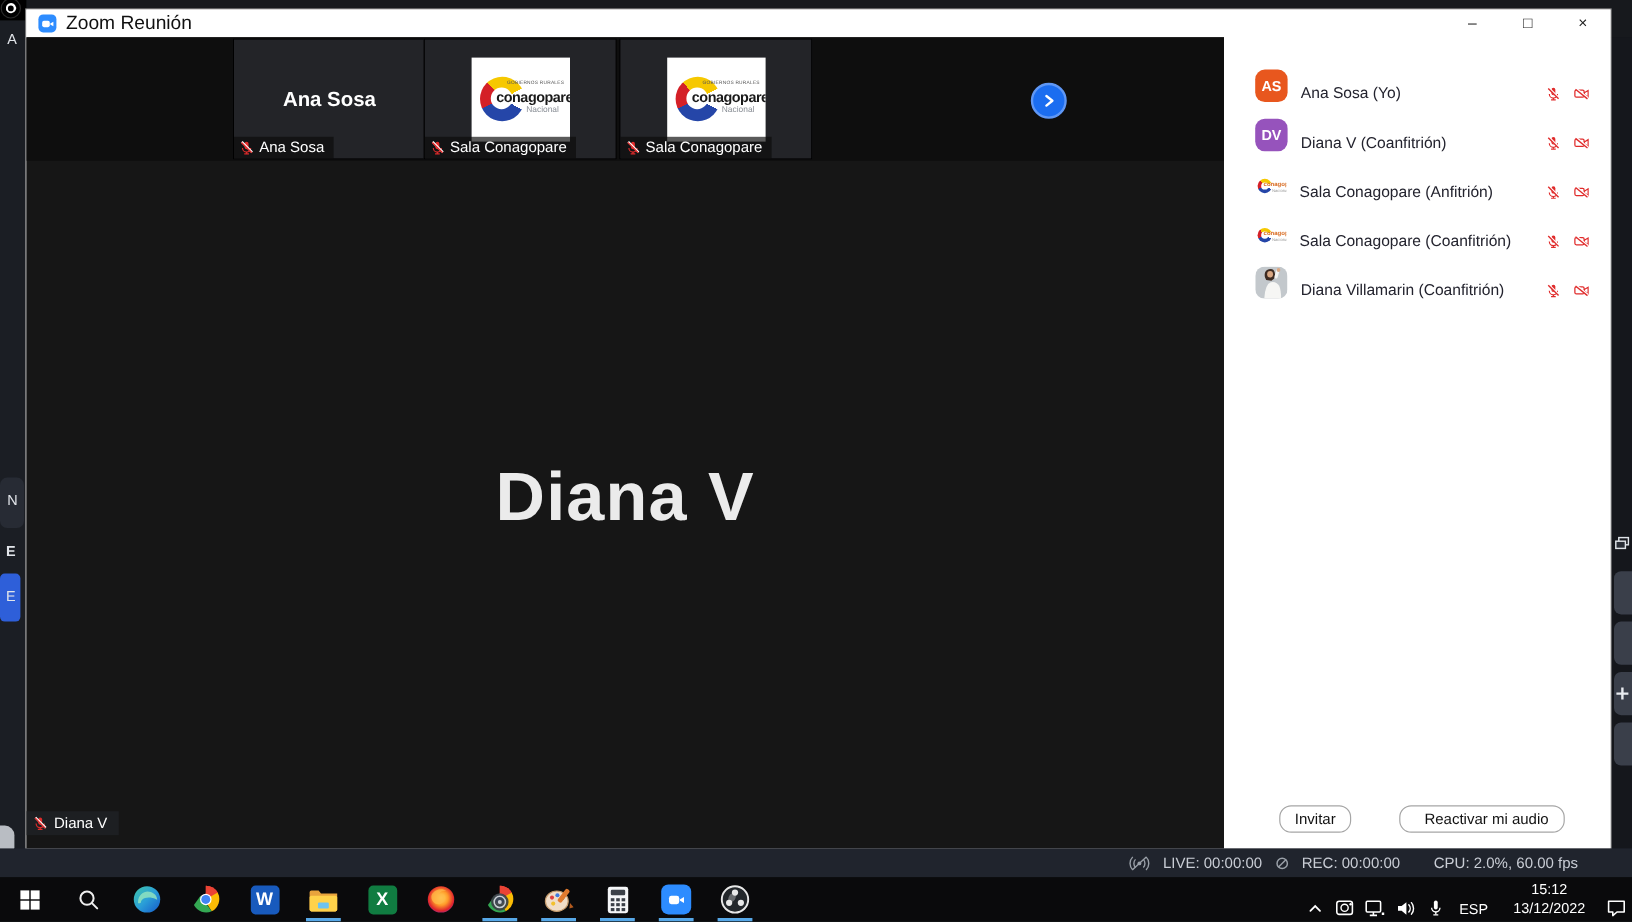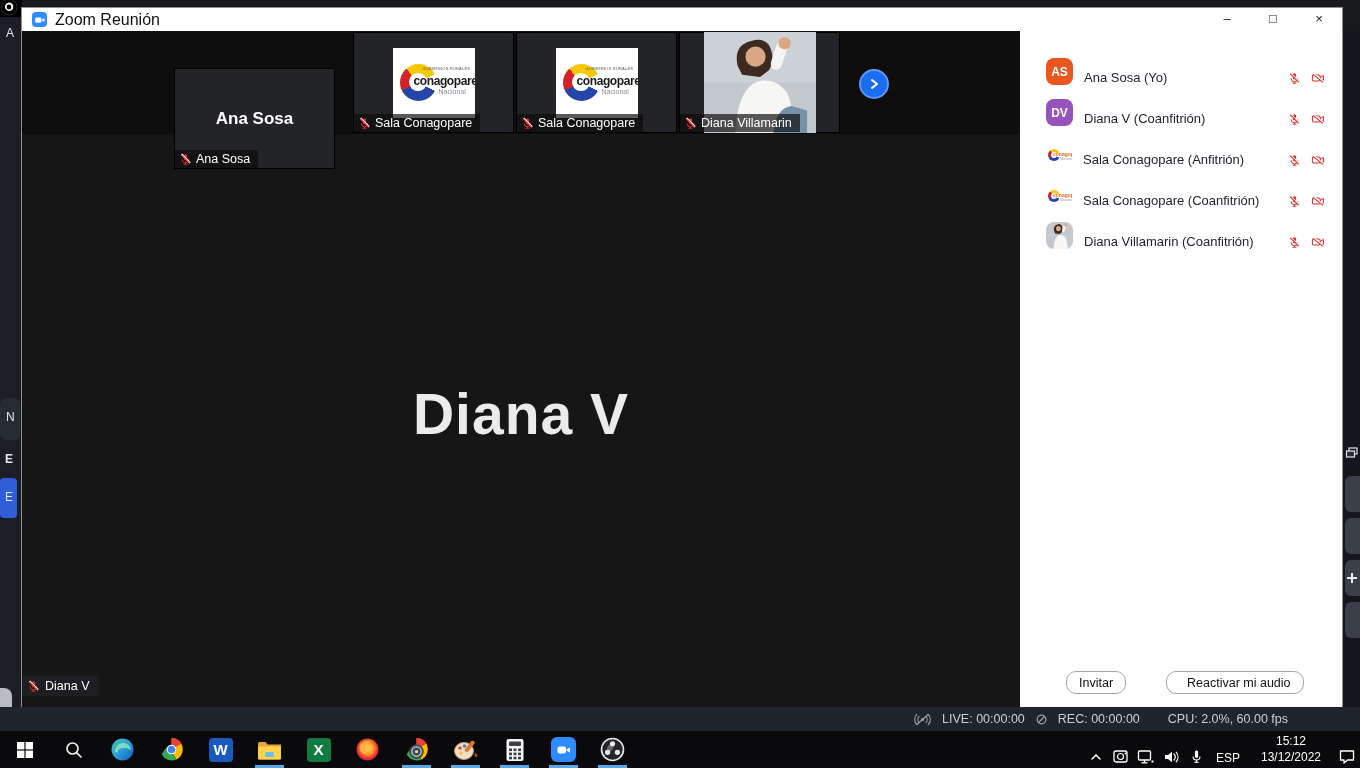--- a/index.html
+++ b/index.html
@@ -71,21 +71,21 @@
             display:flex; align-items:center; justify-content:center; flex:0 0 auto; }
   .p-name { margin-left:11px; font-size:13px; color:#23232e; }
   .p-icons { margin-left:auto; display:flex; align-items:center; gap:9px; }
   .panel-btn { position:absolute; bottom:13px; height:23px; border:1px solid #a6a6a6; border-radius:10px;
                background:#fff; font-size:12.5px; color:#111; font-family:inherit; padding:0 12px; }
   .btn-invite { left:46px; }
   .btn-audio { left:146px;padding-left:20px; }
 
   
   .statusbar { position:absolute; left:0; top:707px; width:1360px; height:24px; background:#20242d;
-               display:flex; align-items:center; justify-content:flex-end; padding-right:72px;
+               display:flex; align-items:center; justify-content:flex-end; padding-right:45px;
                gap:9px; color:#c9cdd5; font-size:12.5px; }
   .sb-gap { width:10px; }
 
   
   .taskbar { position:absolute; left:0; top:731px; width:1360px; height:37px; background:#0a0a0c;
              display:flex; align-items:center; }
   .tb-left { display:flex; height:100%; }
   .tb-slot { width:49px; height:100%; display:flex; align-items:center; justify-content:center; position:relative; }
   .tb-underline { position:absolute; bottom:0; left:10px; width:29px; height:3px; background:#57a8e8; }
   .tray { margin-left:auto; display:flex; align-items:flex-end; gap:8px; padding-right:4px; color:#fff; }
@@ -170,21 +170,21 @@
       <div class="win-btn">□</div>
       <div class="win-btn">×</div>
     </div>
   </div>
 
   <div class="window-body">
 
     <div class="video-area">
       <div class="film-strip">
 
-        <div class="thumb" style="left:152px;margin-top:36px;">
+        <div class="thumb" style="left:172px;">
           <span class="thumb-name-center">Ana Sosa</span>
           <div class="thumb-label">
             <svg class="mic-ic">
                 <use href="#ic-mic-off"></use>
               </svg>
             <span>Ana Sosa</span>
           </div>
         </div>
 
         <div class="thumb" style="left:331px;">
@@ -210,40 +210,20 @@
             <span class="cona-sub">Nacional</span>
           </div>
           <div class="thumb-label">
             <svg class="mic-ic">
                 <use href="#ic-mic-off"></use>
               </svg>
             <span>Sala Conagopare</span>
           </div>
         </div>
 
-        <div class="thumb" style="left:657px;">
-          <div class="photo-box">
-            <svg width="112" height="101" viewBox="0 0 100 90" preserveAspectRatio="none">
-              <rect width="100" height="90" fill="#c3c8cc"></rect>
-              <rect width="100" height="45" fill="#ccd1d5"></rect>
-              <path d="M30 30q-4-18 12-22 14-4 18 8 3 10-2 18l-8 6-16-2z" fill="#3d2b22"></path>
-              <circle cx="46" cy="22" r="9" fill="#d9a783"></circle>
-              <rect x="62" y="8" width="10" height="26" rx="5" transform="rotate(18 67 21)" fill="#f4f4f2"></rect>
-              <circle cx="72" cy="10" r="5.5" fill="#d9a783"></circle>
-              <path d="M28 90q2-40 20-46 16-4 26 10 6 12 6 36z" fill="#f6f6f4"></path>
-              <path d="M62 90q2-22 16-24l14 4v20z" fill="#7691a8"></path>
-            </svg>
-          </div>
-          <div class="thumb-label">
-            <svg class="mic-ic">
-                <use href="#ic-mic-off"></use>
-              </svg>
-            <span>Diana Villamarin</span>
-          </div>
-        </div>
 
         <div class="next-btn">
           <svg width="16" height="16" viewBox="0 0 16 16">
             <polyline points="6,4 11,8 6,12" fill="none" stroke="#fff" stroke-width="2" stroke-linecap="round" stroke-linejoin="round"></polyline>
           </svg>
         </div>
       </div>
 
       <div class="stage-name">Diana V</div>
 

